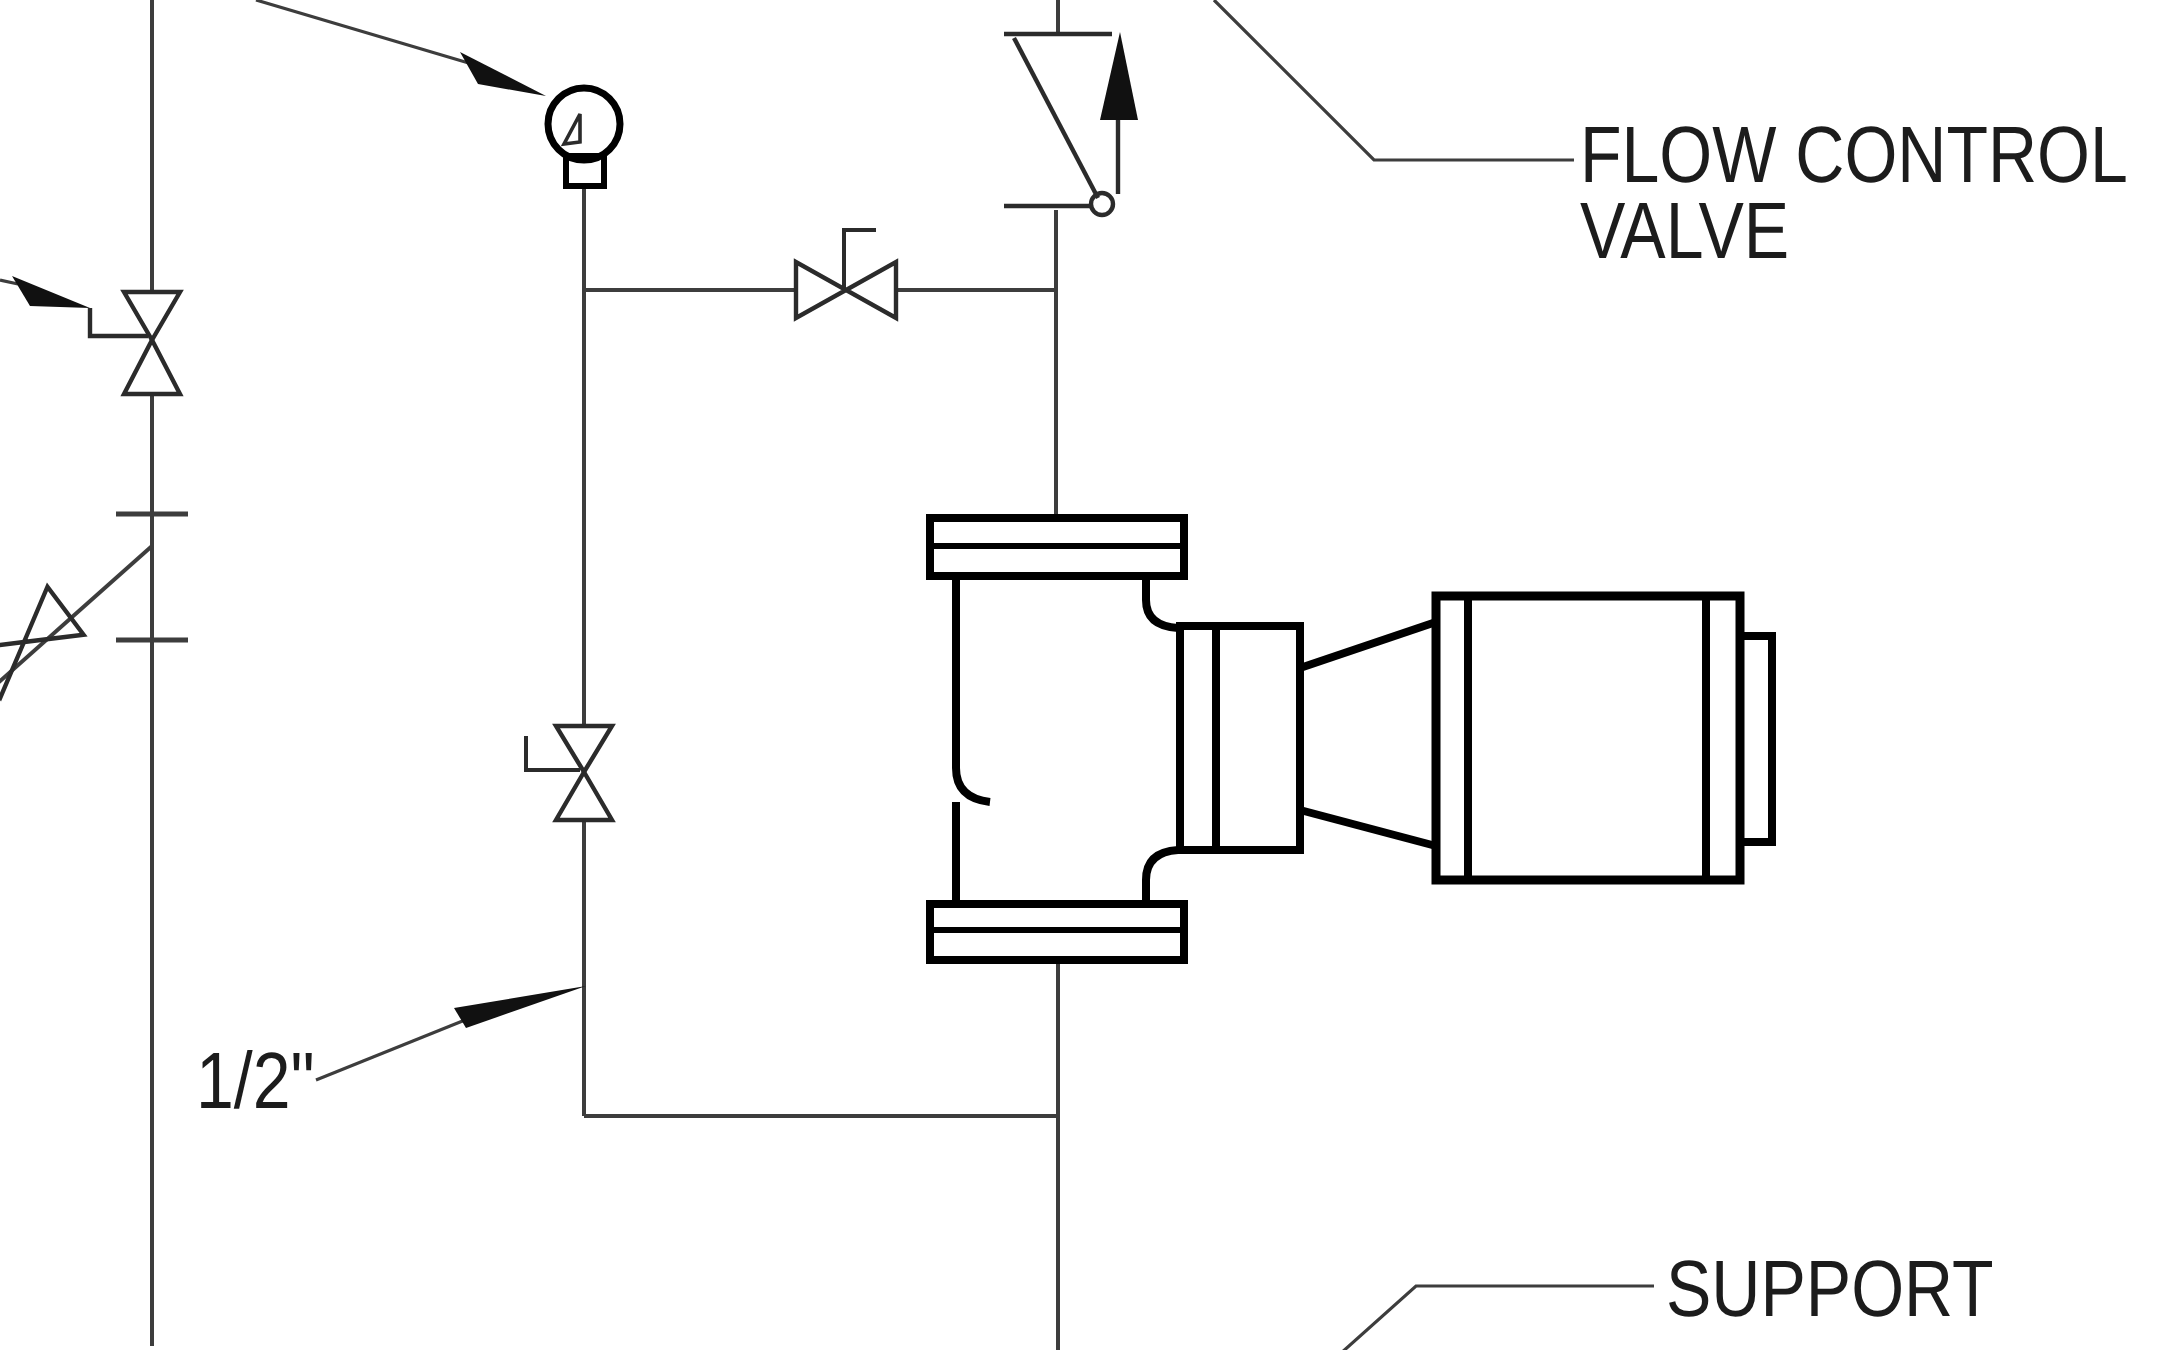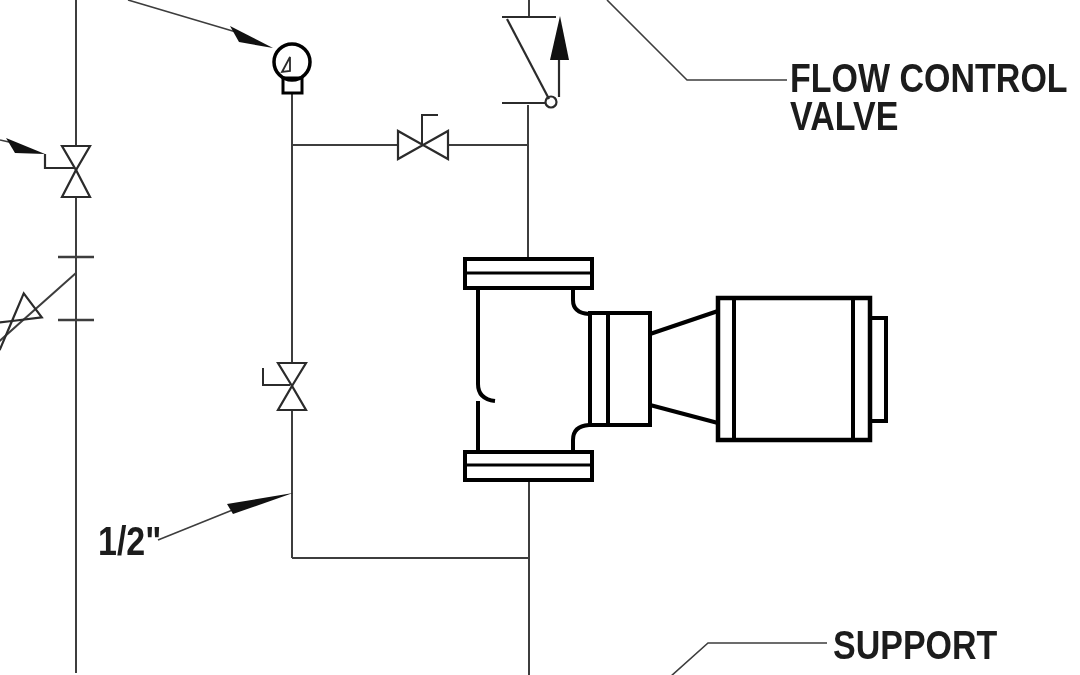--- a/index.html
+++ b/index.html
@@ -1,21 +1,21 @@
 <!DOCTYPE html>
 <html><head>
 <meta charset="utf-8">
 <style>
   html,body{margin:0;padding:0;}
   body{
     width:1080px;height:675px;position:relative;overflow:hidden;
     background:#ffffff;
     font-family:"Liberation Sans", sans-serif;
   }
-  #stage{position:absolute;left:0;top:0;width:929px;height:675px;font-weight:bold;}
+  #stage{position:absolute;left:0;top:0;width:929px;height:675px;}
   svg{position:absolute;left:0;top:0;display:block;}
   .cad-label{
     position:absolute;
     color:#1c1c1c;
     font-size:40px;
     line-height:38px;
     letter-spacing:0px;
     white-space:nowrap;
     transform:scaleX(0.85);
     transform-origin:left top;

